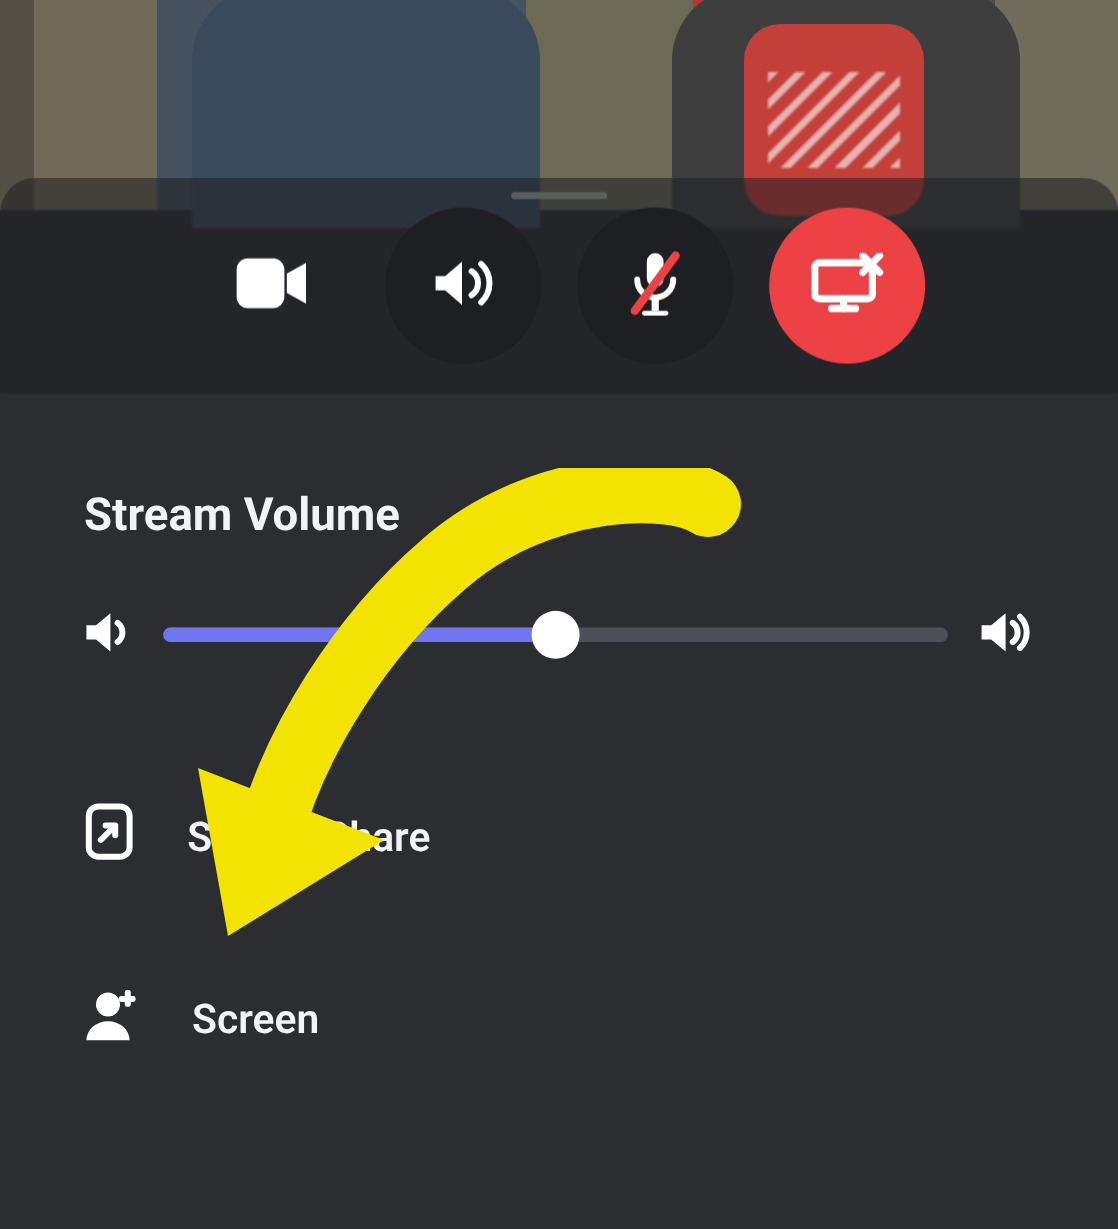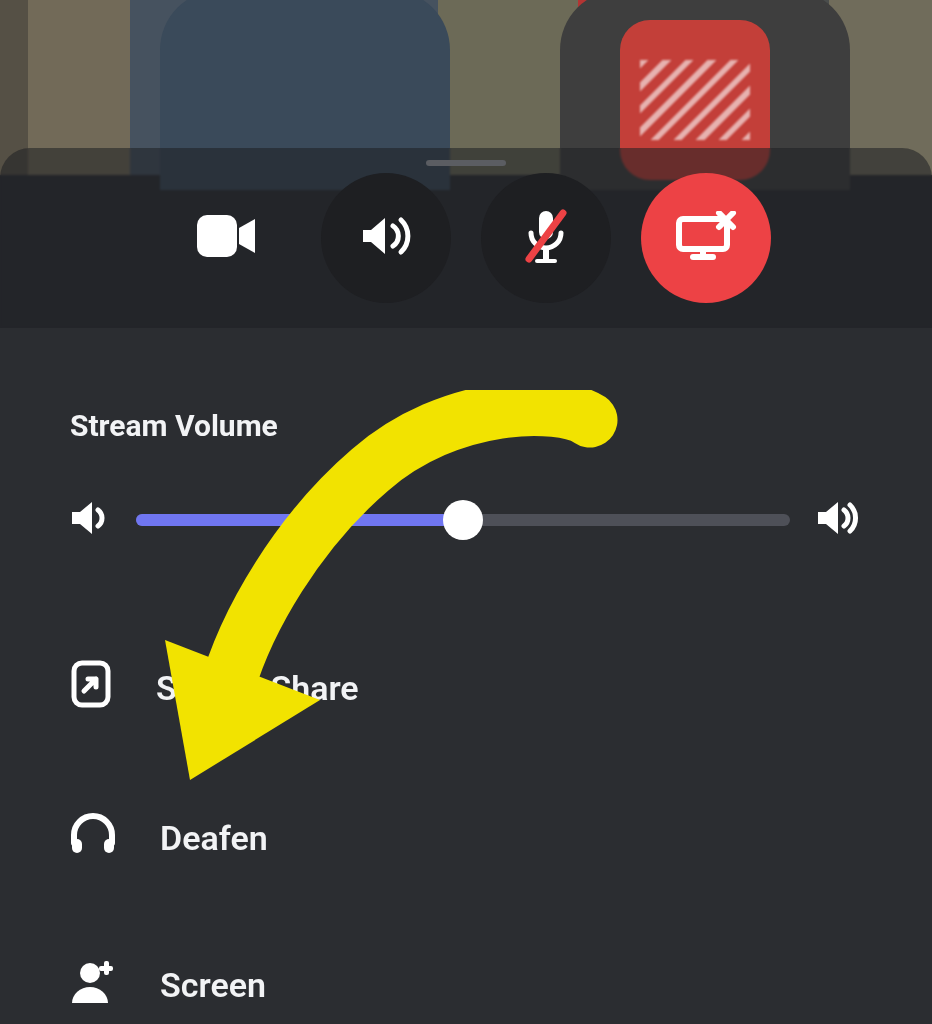--- a/index.html
+++ b/index.html
@@ -91,21 +91,21 @@
 
   
   .panel {
     position: absolute;
     top: 328px; left: 0; right: 0; bottom: 0;
     background: #2b2d31;
     padding: 80px 70px 0 70px;
     z-index: 2;
   }
   .volume-label {
-    font-size: 30px;
+    font-size: 38px;
     font-weight: 700;
     color: #f2f3f5;
     margin-bottom: 56px;
   }
   .volume-row {
     display: flex;
     align-items: center;
     gap: 26px;
     margin-bottom: 90px;
   }
@@ -233,30 +233,20 @@
   <div class="menu-item">
     <span class="ico">
       <svg width="42" height="50" viewBox="0 0 42 50" fill="none" stroke="currentColor" stroke-width="5" stroke-linecap="round" stroke-linejoin="round">
         <rect x="4" y="4" width="34" height="42" rx="8"></rect>
         <path d="M14 32 L26 20 M26 20 H18 M26 20 V28"></path>
       </svg>
     </span>
     <span>Screen Share</span>
   </div>
 
-  <div class="menu-item">
-    <span class="ico">
-      <svg width="46" height="42" viewBox="0 0 46 42" fill="none" stroke="currentColor" stroke-width="6" stroke-linecap="round">
-        <path d="M4 30 V22 A19 19 0 0 1 42 22 V30"></path>
-        <rect x="2" y="26" width="10" height="14" rx="5" fill="currentColor" stroke="none"></rect>
-        <rect x="34" y="26" width="10" height="14" rx="5" fill="currentColor" stroke="none"></rect>
-      </svg>
-    </span>
-    <span>Deafen</span>
-  </div>
 
   <div class="menu-item">
     <span class="ico">
       <svg width="46" height="44" viewBox="0 0 46 44" fill="currentColor">
         <circle cx="20" cy="14" r="10"></circle>
         <path d="M2 44 a18 16 0 0 1 36 0 Z"></path>
         <rect x="34" y="2" width="5" height="14" rx="2"></rect>
         <rect x="29" y="7" width="14" height="5" rx="2"></rect>
       </svg>
     </span>

